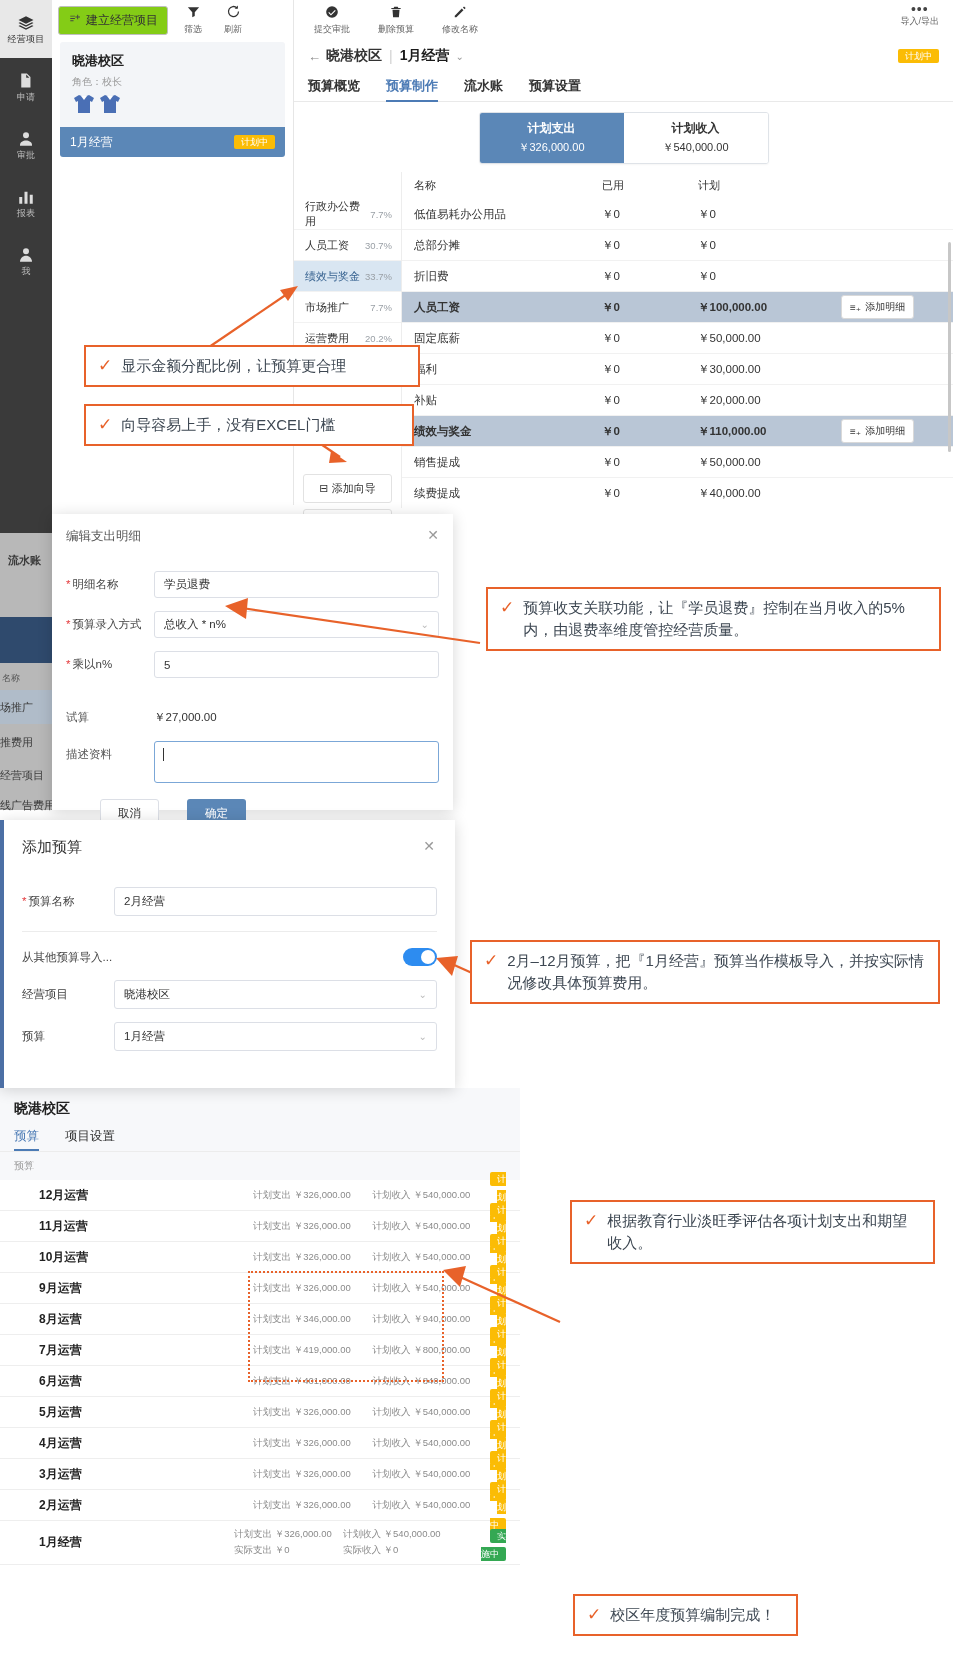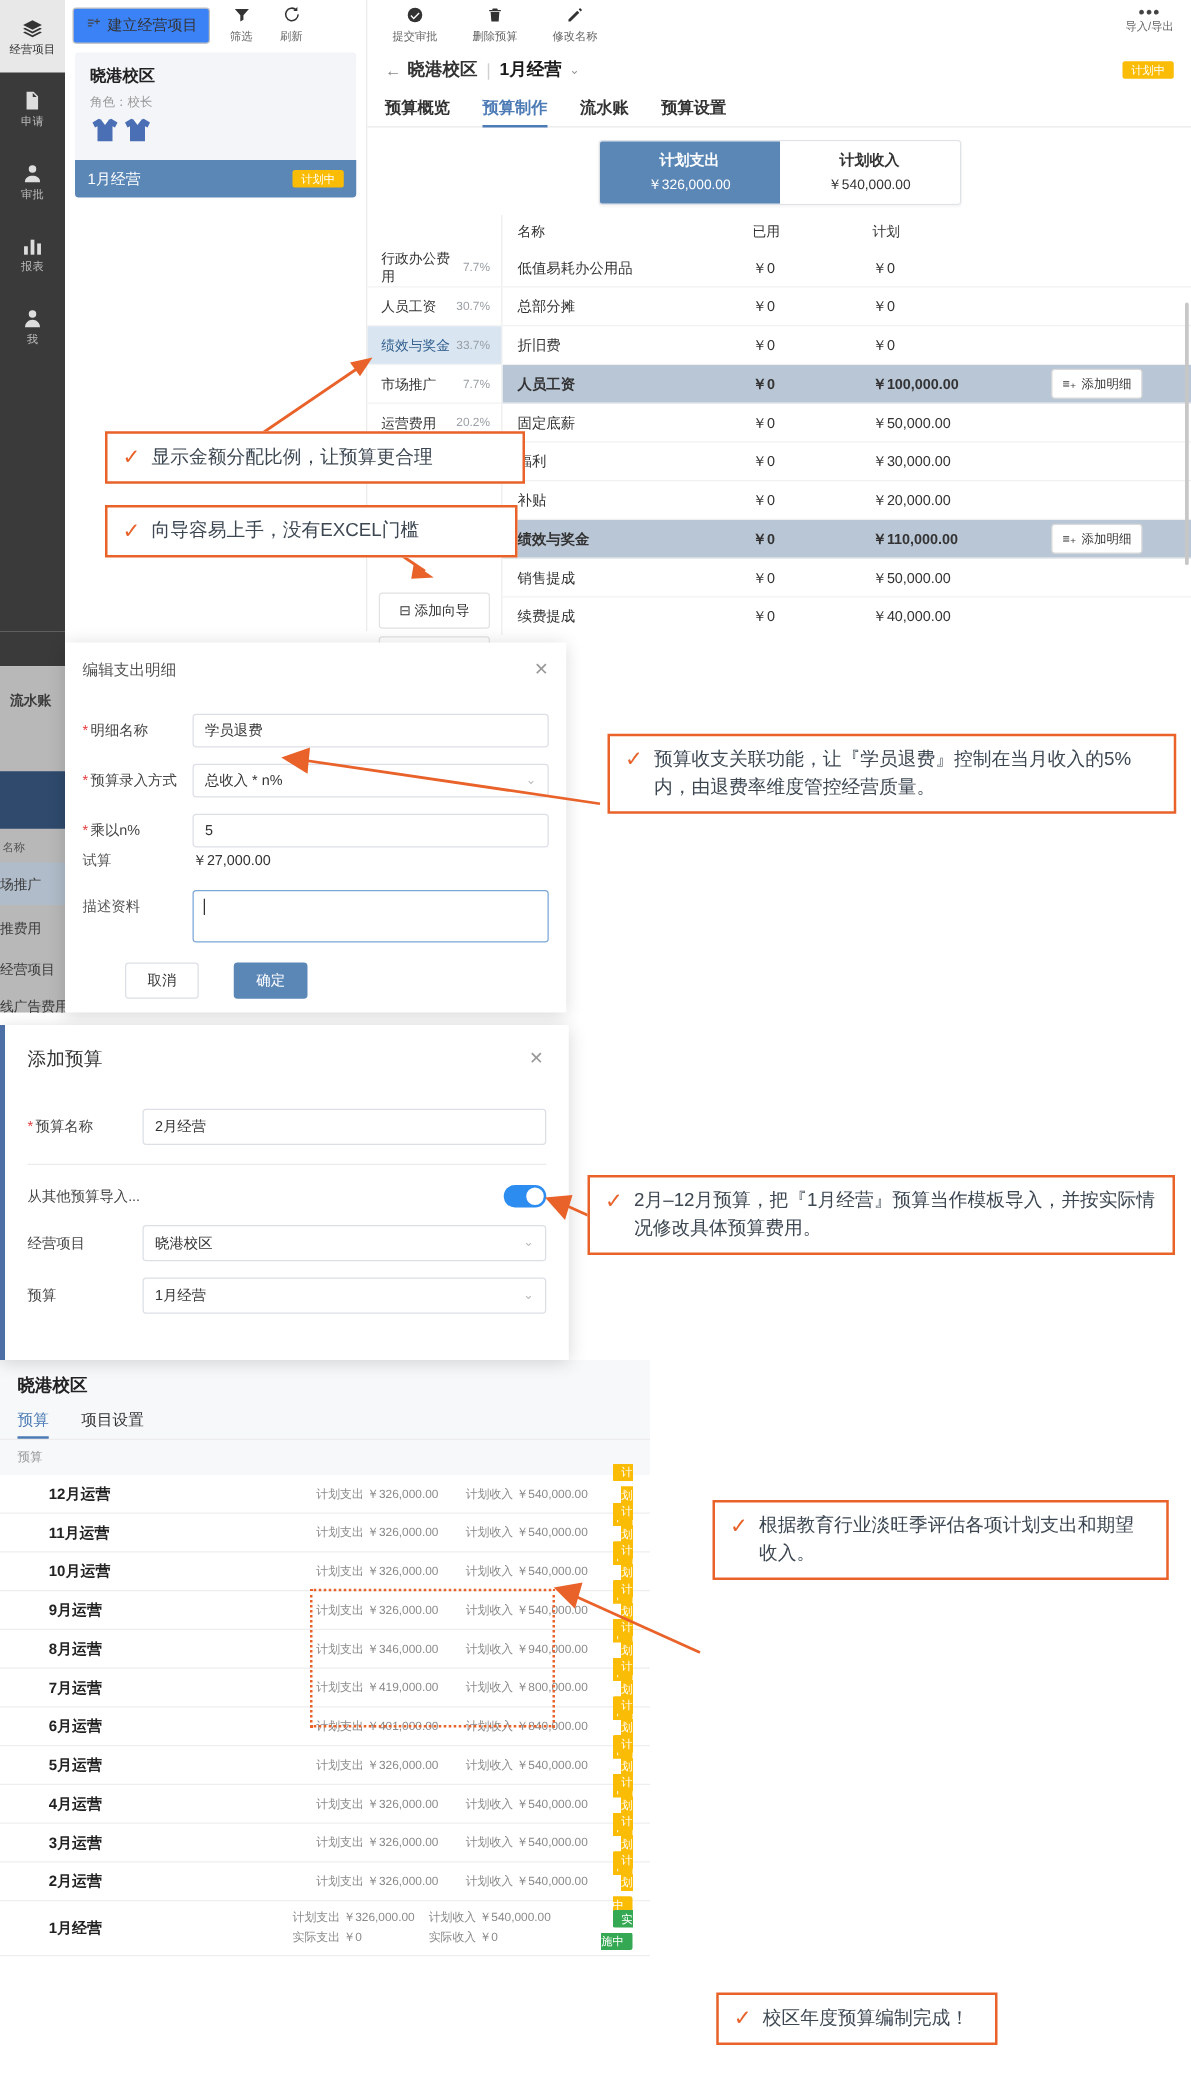--- a/index.html
+++ b/index.html
@@ -27,21 +27,21 @@
   .side-item.active { background:#e8e8e8; color:#333; }
   .side-ico { width:18px; height:18px; display:block; }
   .side-label { font-size:9px; line-height:1; letter-spacing:0.2px; }
 
   .proj-col {
     position:absolute; left:52px; top:0; width:242px; height:505px;
     background:#fff; border-right:1px solid #e6e6e6;
   }
   .proj-toolbar { height:40px; display:flex; align-items:center; padding:0 6px; gap:10px; }
   .btn-outline {
-    border:1px solid #bfbfbf; border-radius:3px; background:#3b82f6;
+    border:1px solid #bfbfbf; border-radius:3px; background:#84cc16;
     padding:5px 9px; font-size:12px; color:#333; display:flex; align-items:center; gap:5px;
     cursor:pointer; white-space:nowrap;
   }
   .tool-btn {
     display:flex; flex-direction:column; align-items:center; gap:2px;
     font-size:9px; color:#666; cursor:pointer; padding:0 6px;
   }
   .card {
     margin:2px 8px 0 8px; background:#f3f5f8; border-radius:3px 3px 0 0;
     padding:10px 12px 8px 12px;
@@ -532,21 +532,21 @@
       </div>
     </div>
 
     <div class="frow">
       <div class="flabel"><span class="req">*</span><span>乘以n%</span></div>
       <div class="finput">
           <span>5</span>
         </div>
     </div>
 
-    <div class="frow" style="margin-top:3px">
+    <div class="frow" style="margin-top:32px">
       <div class="flabel" style="color:#555">试算</div>
       <div class="fstatic">￥27,000.00</div>
     </div>
 
     <div class="frow" style="margin-top:16px; align-items:flex-start">
       <div class="flabel" style="padding-top:6px; color:#555">描述资料</div>
       <div class="ftext"><span class="caret"></span><span></span></div>
     </div>
 
     <div class="dlg-foot">

